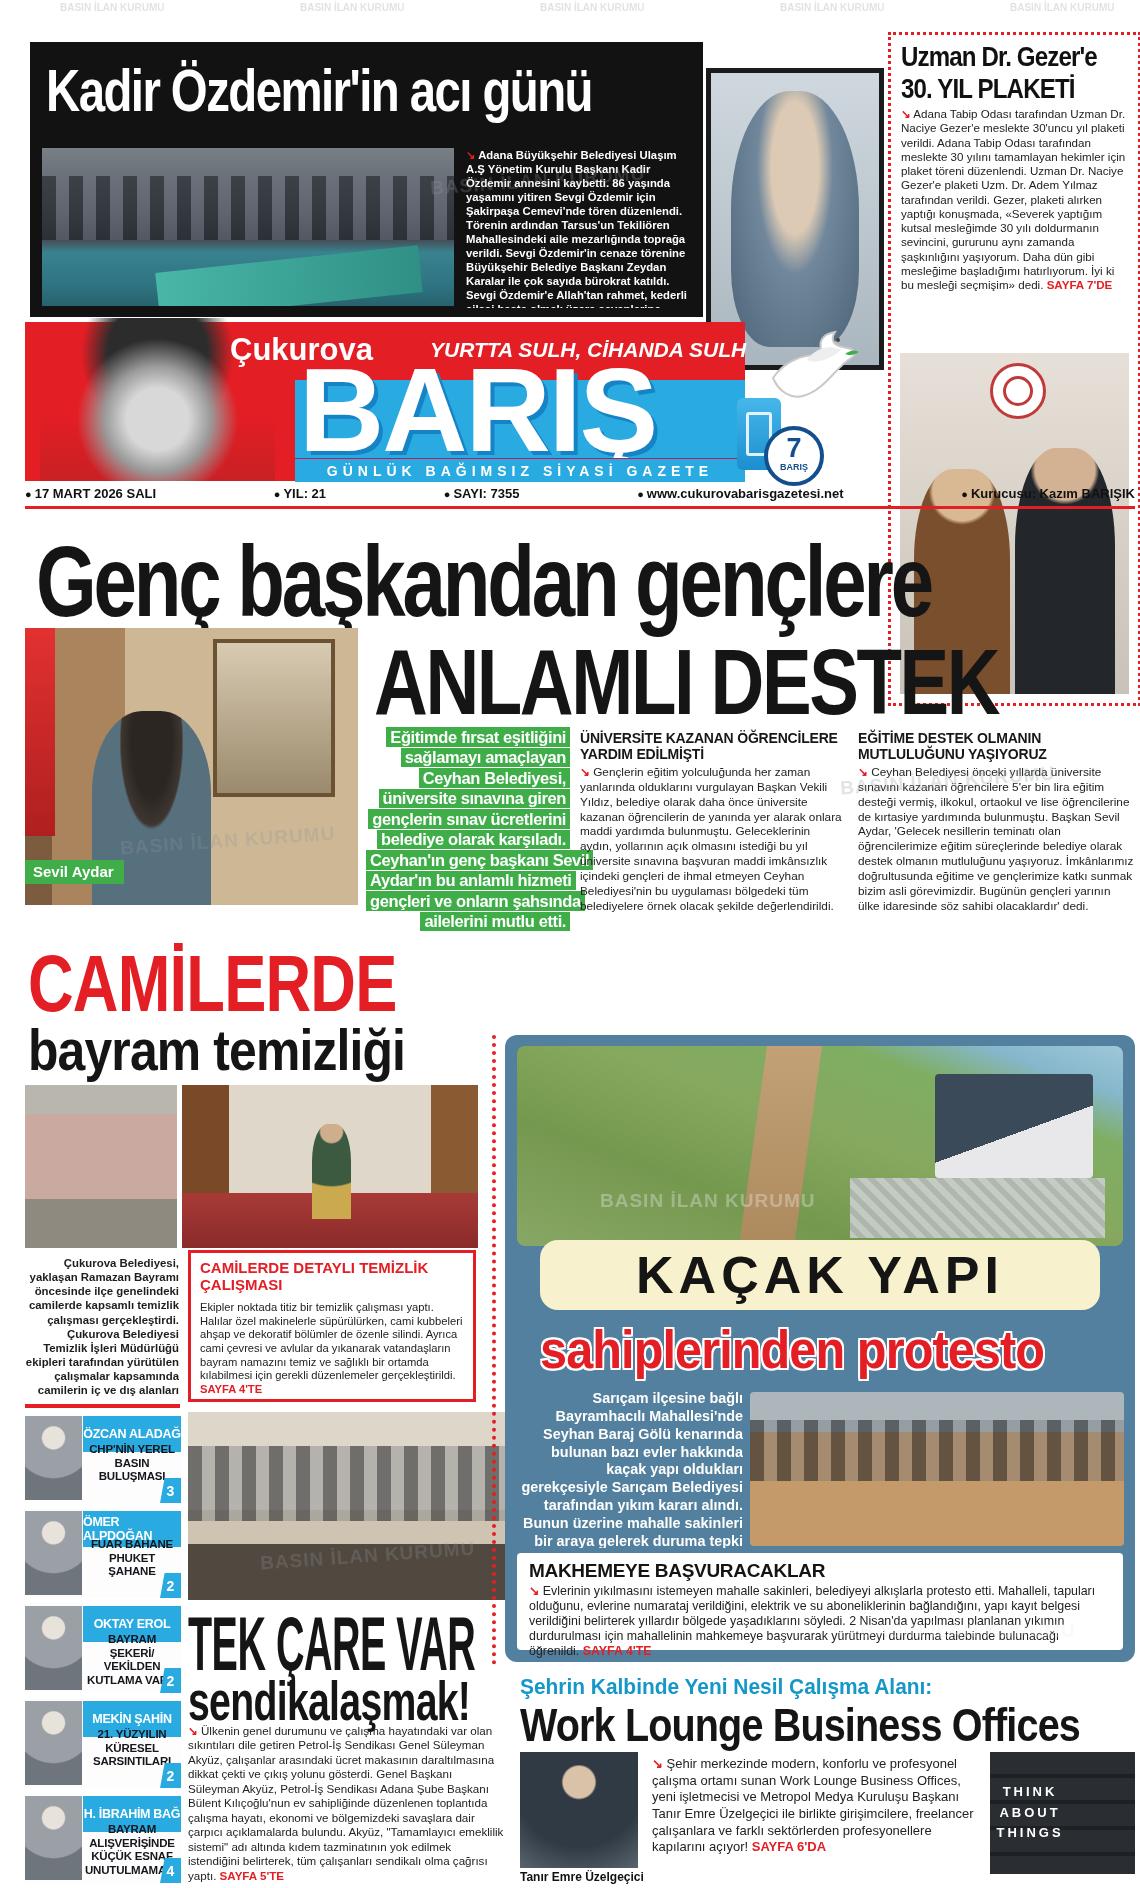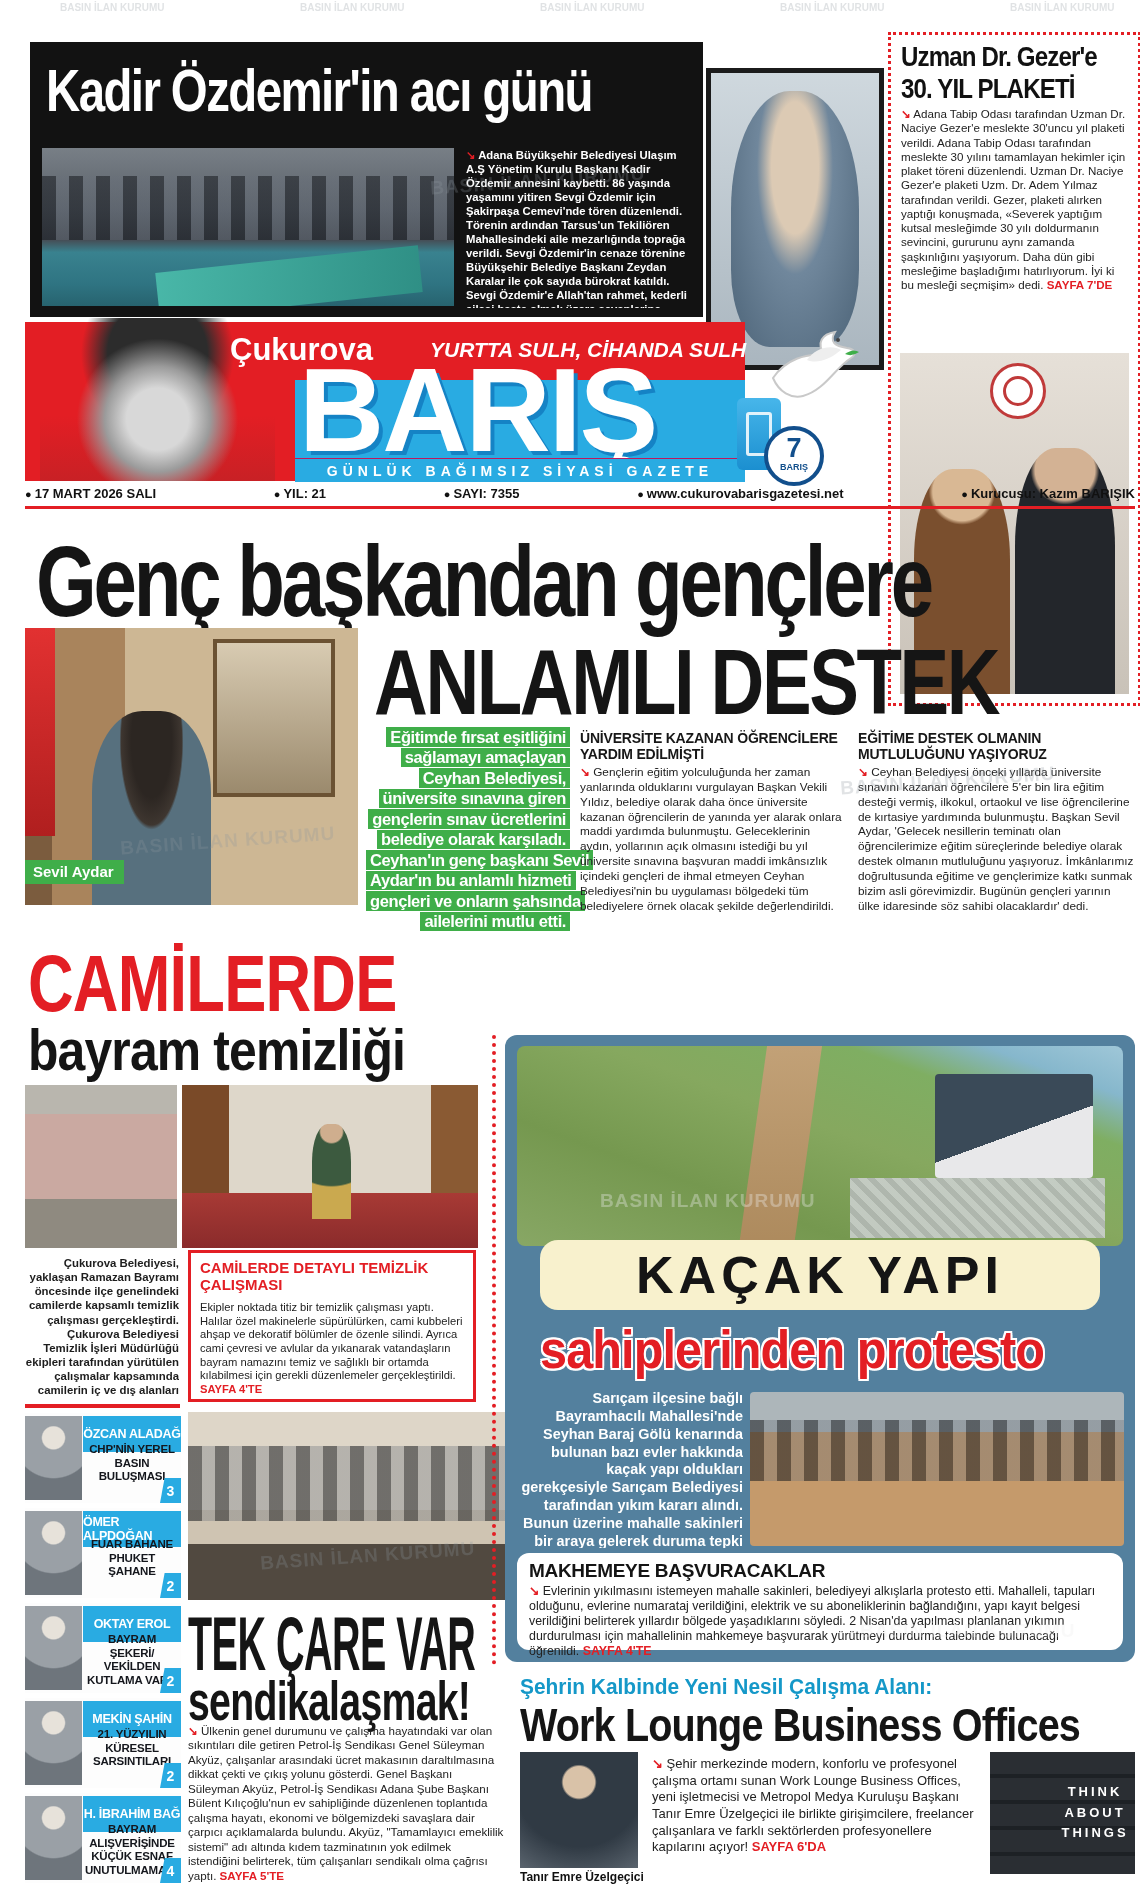--- a/index.html
+++ b/index.html
@@ -151,35 +151,35 @@
   #banner{left:540px;top:1240px;width:560px;height:70px;border-radius:18px;background:#f8f1cd;
      display:flex;align-items:center;justify-content:center;}
   #banner span{color:#151515;font-size:52px;font-weight:bold;letter-spacing:5px;}
   #subbanner{position:absolute;left:505px;top:1318px;width:630px;text-align:center;color:#e31e24;
      font-size:54px;font-weight:bold;letter-spacing:-1px;
      text-shadow:-2px -2px 0 #fff,2px -2px 0 #fff,-2px 2px 0 #fff,2px 2px 0 #fff,0 -2px 0 #fff,0 2px 0 #fff,-2px 0 0 #fff,2px 0 0 #fff;}
   #ib-lede{position:absolute;left:517px;top:1390px;width:226px;height:158px;text-align:right;color:#fff;
      font-size:14.4px;font-weight:bold;line-height:1.24;overflow:hidden;}
   #protestphoto{left:750px;top:1392px;width:374px;height:154px;border-radius:4px;
      background:linear-gradient(#adb6ba 0 26%,#c59a6b 26% 100%);}
-  #whitebox{left:517px;top:1553px;width:606px;height:97px;background:#fff;border-radius:12px;
+  #whitebox{left:517px;top:1553px;width:606px;height:97px;background:#fff;border-radius:4px;
      padding:7px 12px;box-sizing:border-box;}
   #whitebox .h{font-size:19px;font-weight:bold;color:#141414;letter-spacing:-.3px;}
   #whitebox .b{font-size:12.4px;line-height:1.2;color:#222;margin-top:2px;}
 
   
   #wl-kicker{position:absolute;left:520px;top:1674px;color:#1598c8;font-size:22px;font-weight:bold;}
   #wl-headline{position:absolute;left:520px;top:1698px;font-size:46px;font-weight:bold;letter-spacing:-1px;color:#151515;}
   #wl-photo{left:520px;top:1752px;width:118px;height:116px;
      background:radial-gradient(circle at 50% 26%,#d9c2a8 0 15%,#303a44 17% 62%,#5a646e 100%);}
   #wl-caption{position:absolute;left:520px;top:1870px;width:130px;font-size:12px;font-weight:bold;color:#111;}
   #wl-body{position:absolute;left:652px;top:1756px;width:330px;height:128px;font-size:13px;line-height:1.28;
      color:#222;overflow:hidden;}
   #wl-office{left:990px;top:1752px;width:145px;height:122px;background:
-     repeating-linear-gradient(180deg,#2a2e33 0 22px,#1d2125 22px 26px);display:flex;align-items:center;justify-content:flex-end;}
+     repeating-linear-gradient(180deg,#2a2e33 0 22px,#1d2125 22px 26px);display:flex;align-items:center;justify-content:flex-start;}
   #wl-office span{color:#fff;font-size:13px;font-weight:bold;letter-spacing:3px;text-align:center;width:80px;line-height:1.6;}
 </style>
 </head>
 <body>
 
 <div class="page">
 
   <span class="wm-top" style="left:60px">BASIN İLAN KURUMU</span>
   <span class="wm-top" style="left:300px">BASIN İLAN KURUMU</span>
   <span class="wm-top" style="left:540px">BASIN İLAN KURUMU</span>

